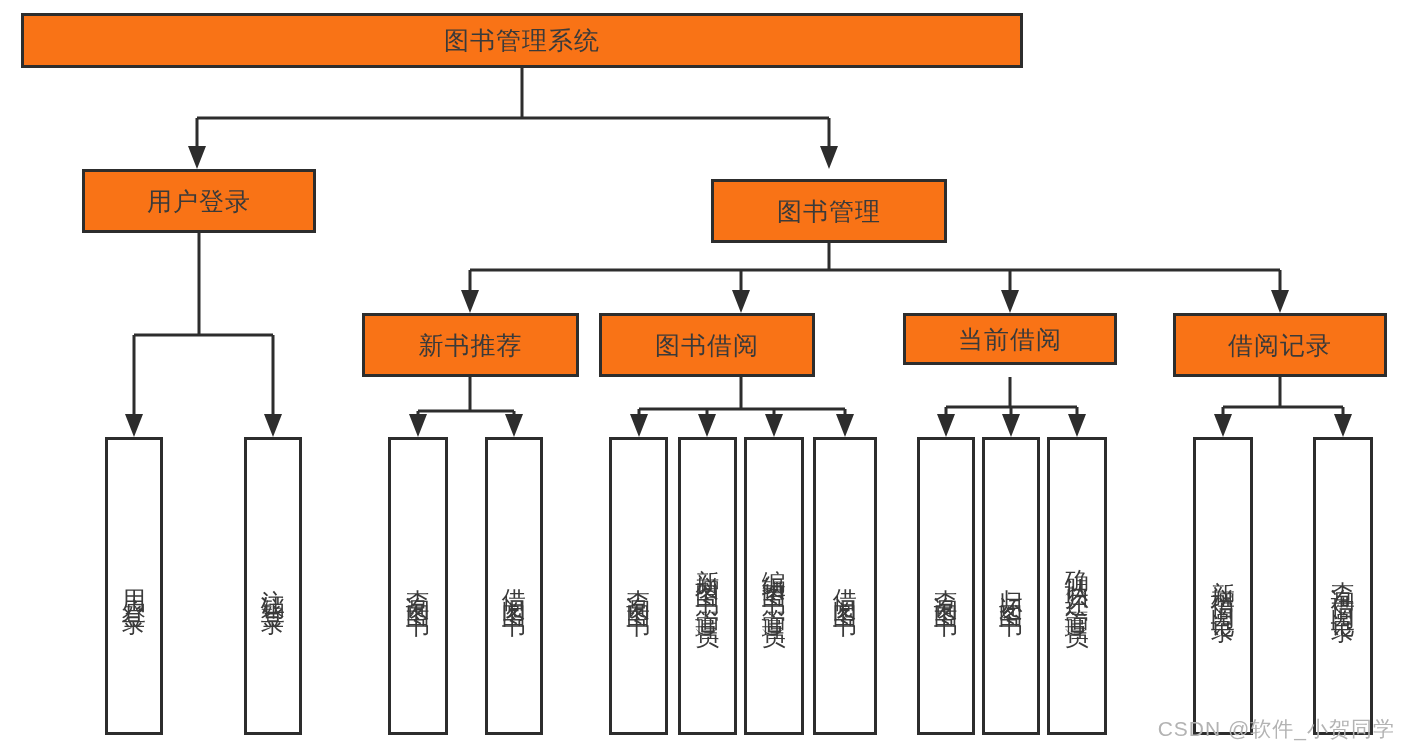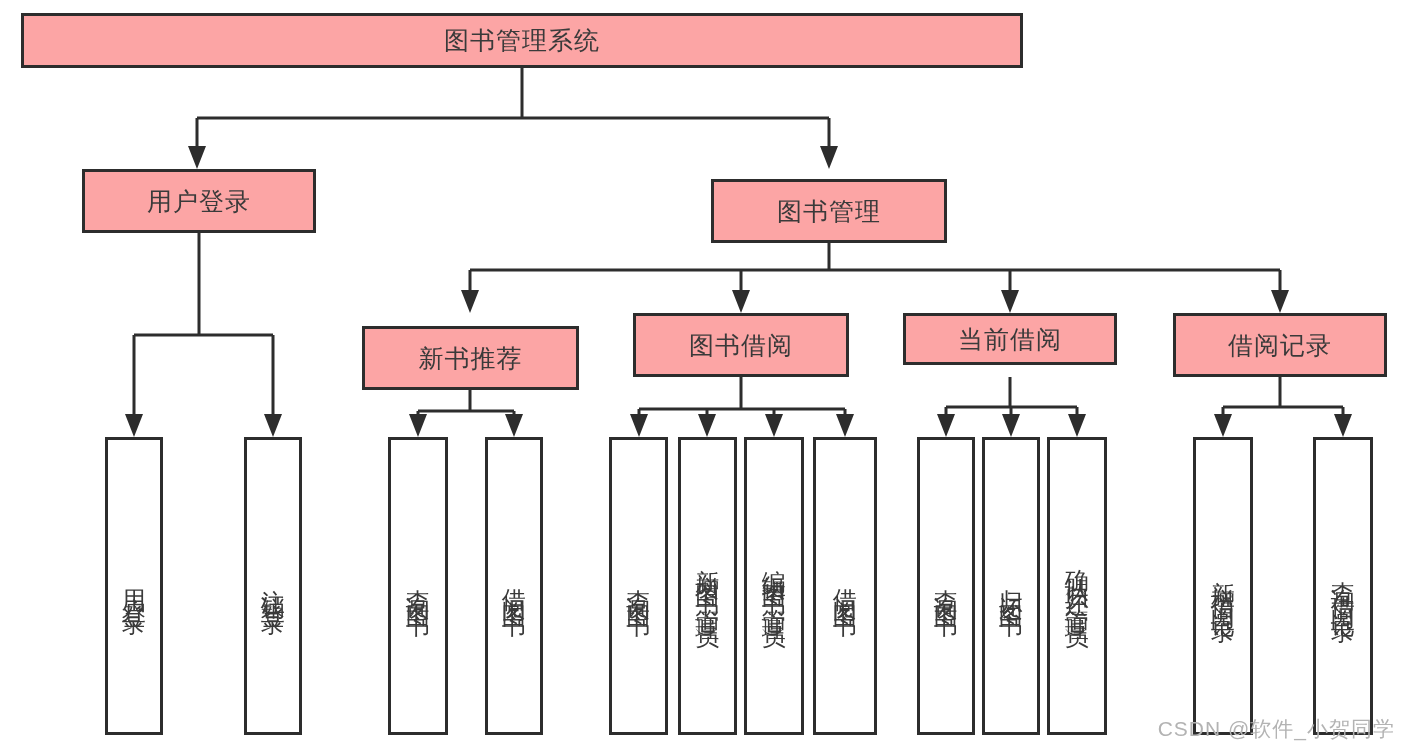--- a/index.html
+++ b/index.html
@@ -8,21 +8,21 @@
     width:1405px;height:747px;
     background:#ffffff;
     overflow:hidden;
     font-family:"Liberation Sans","DejaVu Sans",sans-serif;
   }
   .wires{position:absolute;left:0;top:0;width:1405px;height:747px;}
   .wires .ln{stroke:#2d2d2d;stroke-width:3;fill:none;}
   .wires .ar{fill:#2d2d2d;stroke:none;}
   .node{
     position:absolute;box-sizing:border-box;
-    border:3px solid #2d2d2d;background:#fca5a5;
+    border:3px solid #2d2d2d;background:#f97316;
     display:flex;align-items:center;justify-content:center;
     font-size:25px;color:#3a3a3a;letter-spacing:1px;
     z-index:2;
   }
   .vnode{
     position:absolute;box-sizing:border-box;
     border:3px solid #2d2d2d;background:#ffffff;
     display:flex;align-items:center;justify-content:center;
     z-index:2;
   }
@@ -60,22 +60,22 @@
       M630 414 h18 L639 437 Z  M698 414 h18 L707 437 Z  M765 414 h18 L774 437 Z  M836 414 h18 L845 437 Z
       M937 414 h18 L946 437 Z  M1002 414 h18 L1011 437 Z  M1068 414 h18 L1077 437 Z
       M1214 414 h18 L1223 437 Z  M1334 414 h18 L1343 437 Z"></path>
   </svg>
 
   <div class="node" style="left:21px;top:13px;width:1002px;height:55px">图书管理系统</div>
 
   <div class="node" style="left:82px;top:169px;width:234px;height:64px">用户登录</div>
   <div class="node" style="left:711px;top:179px;width:236px;height:64px">图书管理</div>
 
-  <div class="node" style="left:362px;top:326px;width:217px;height:64px">新书推荐</div>
-  <div class="node" style="left:633px;top:313px;width:216px;height:64px">图书借阅</div>
+  <div class="node" style="left:362px;top:313px;width:217px;height:64px">新书推荐</div>
+  <div class="node" style="left:599px;top:313px;width:216px;height:64px">图书借阅</div>
   <div class="node" style="left:903px;top:313px;width:214px;height:52px">当前借阅</div>
   <div class="node" style="left:1173px;top:313px;width:214px;height:64px">借阅记录</div>
 
   <div class="vnode" style="left:105px;top:437px;width:58px;height:298px">
     <span>用户登录</span>
   </div>
   <div class="vnode" style="left:244px;top:437px;width:58px;height:298px">
     <span>注销登录</span>
   </div>
 

